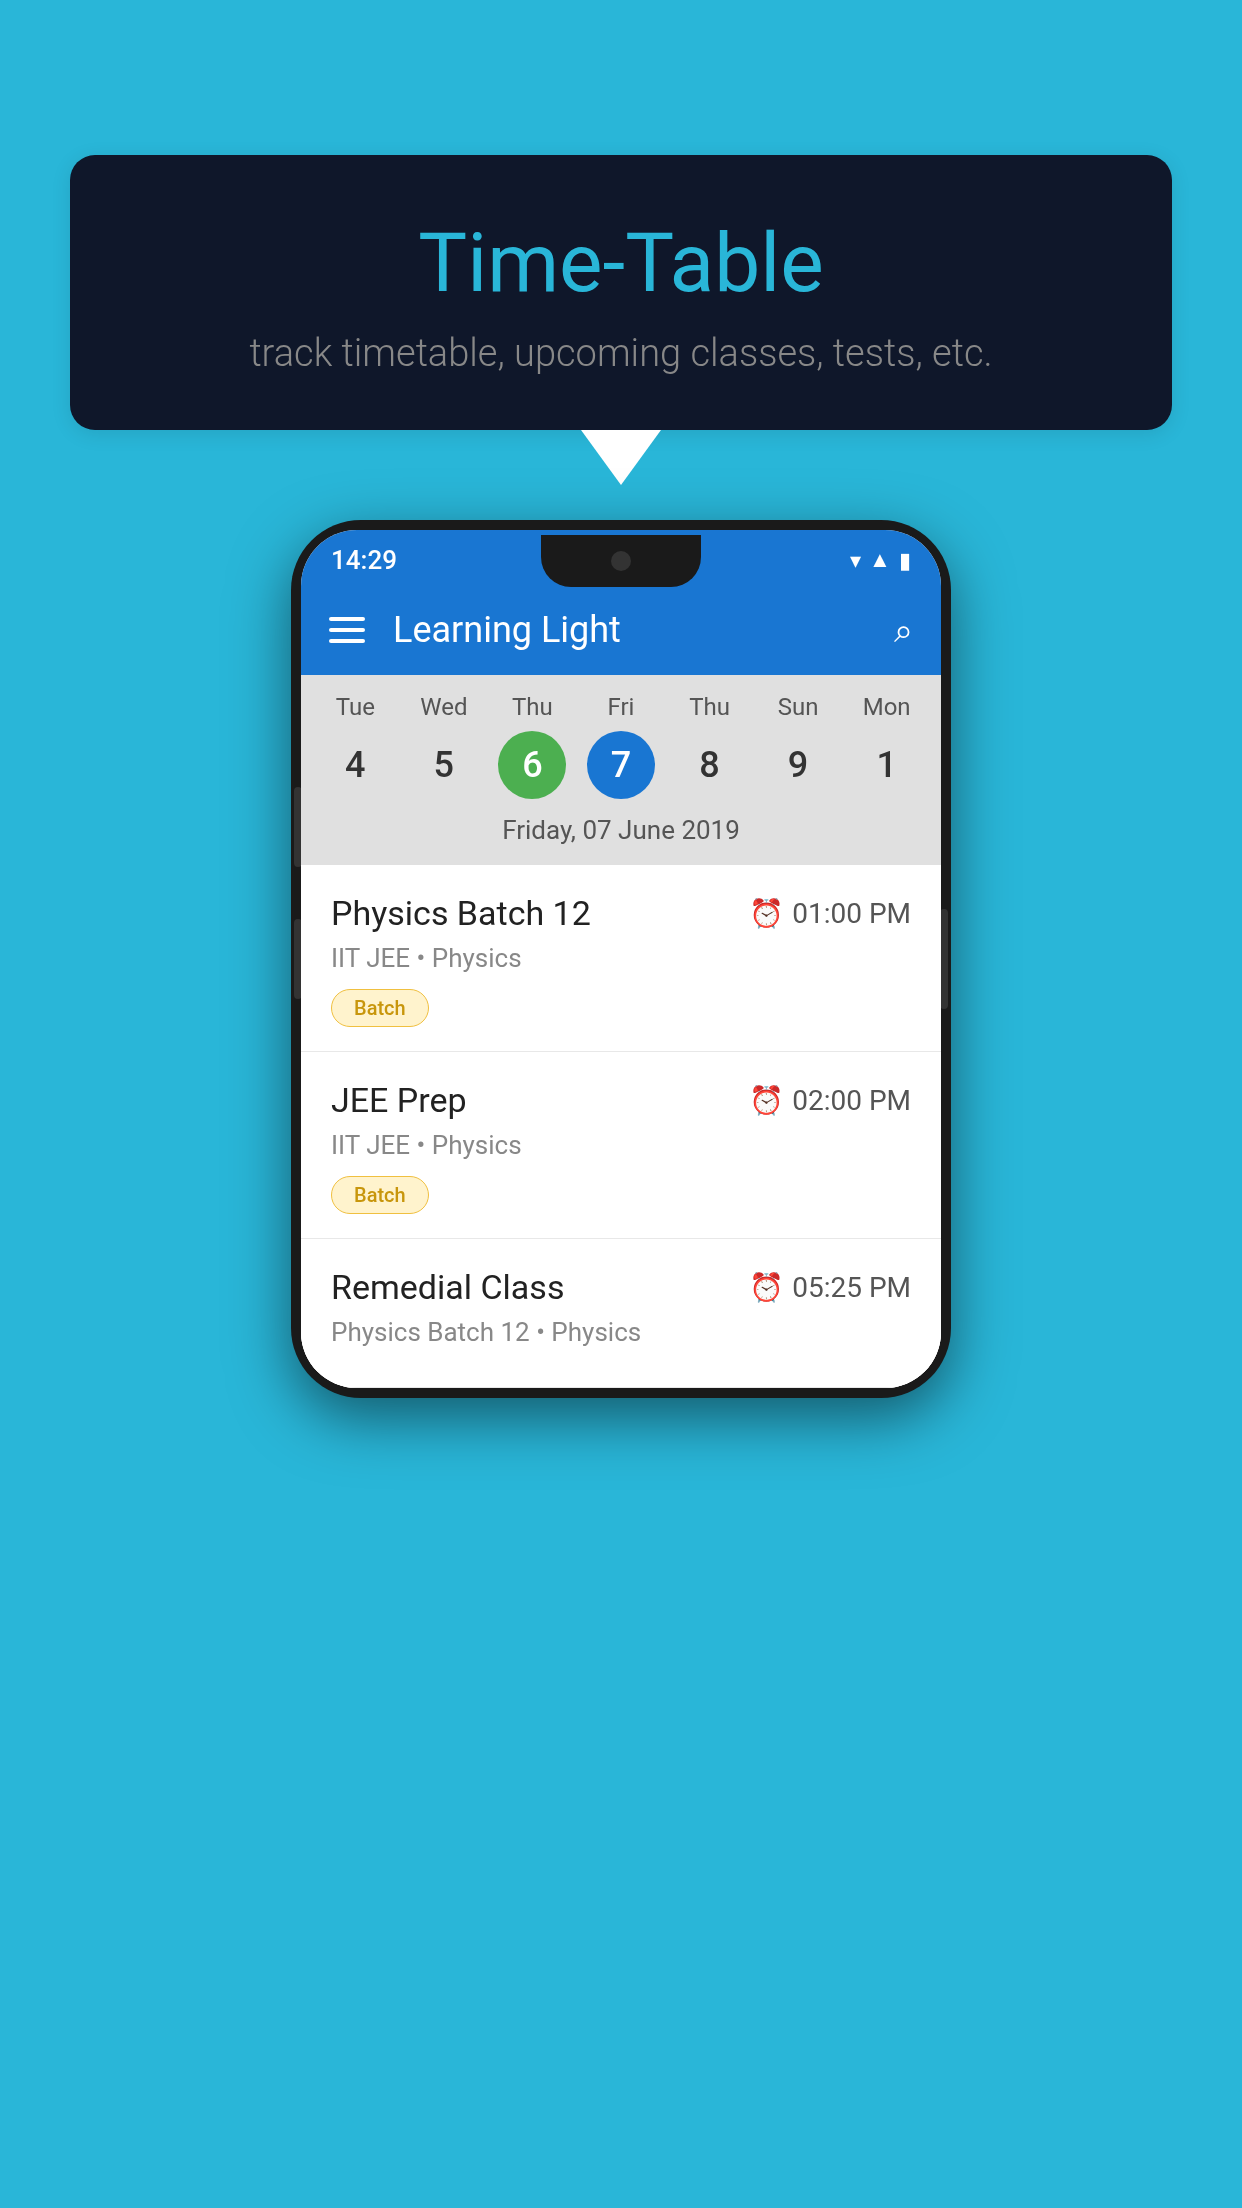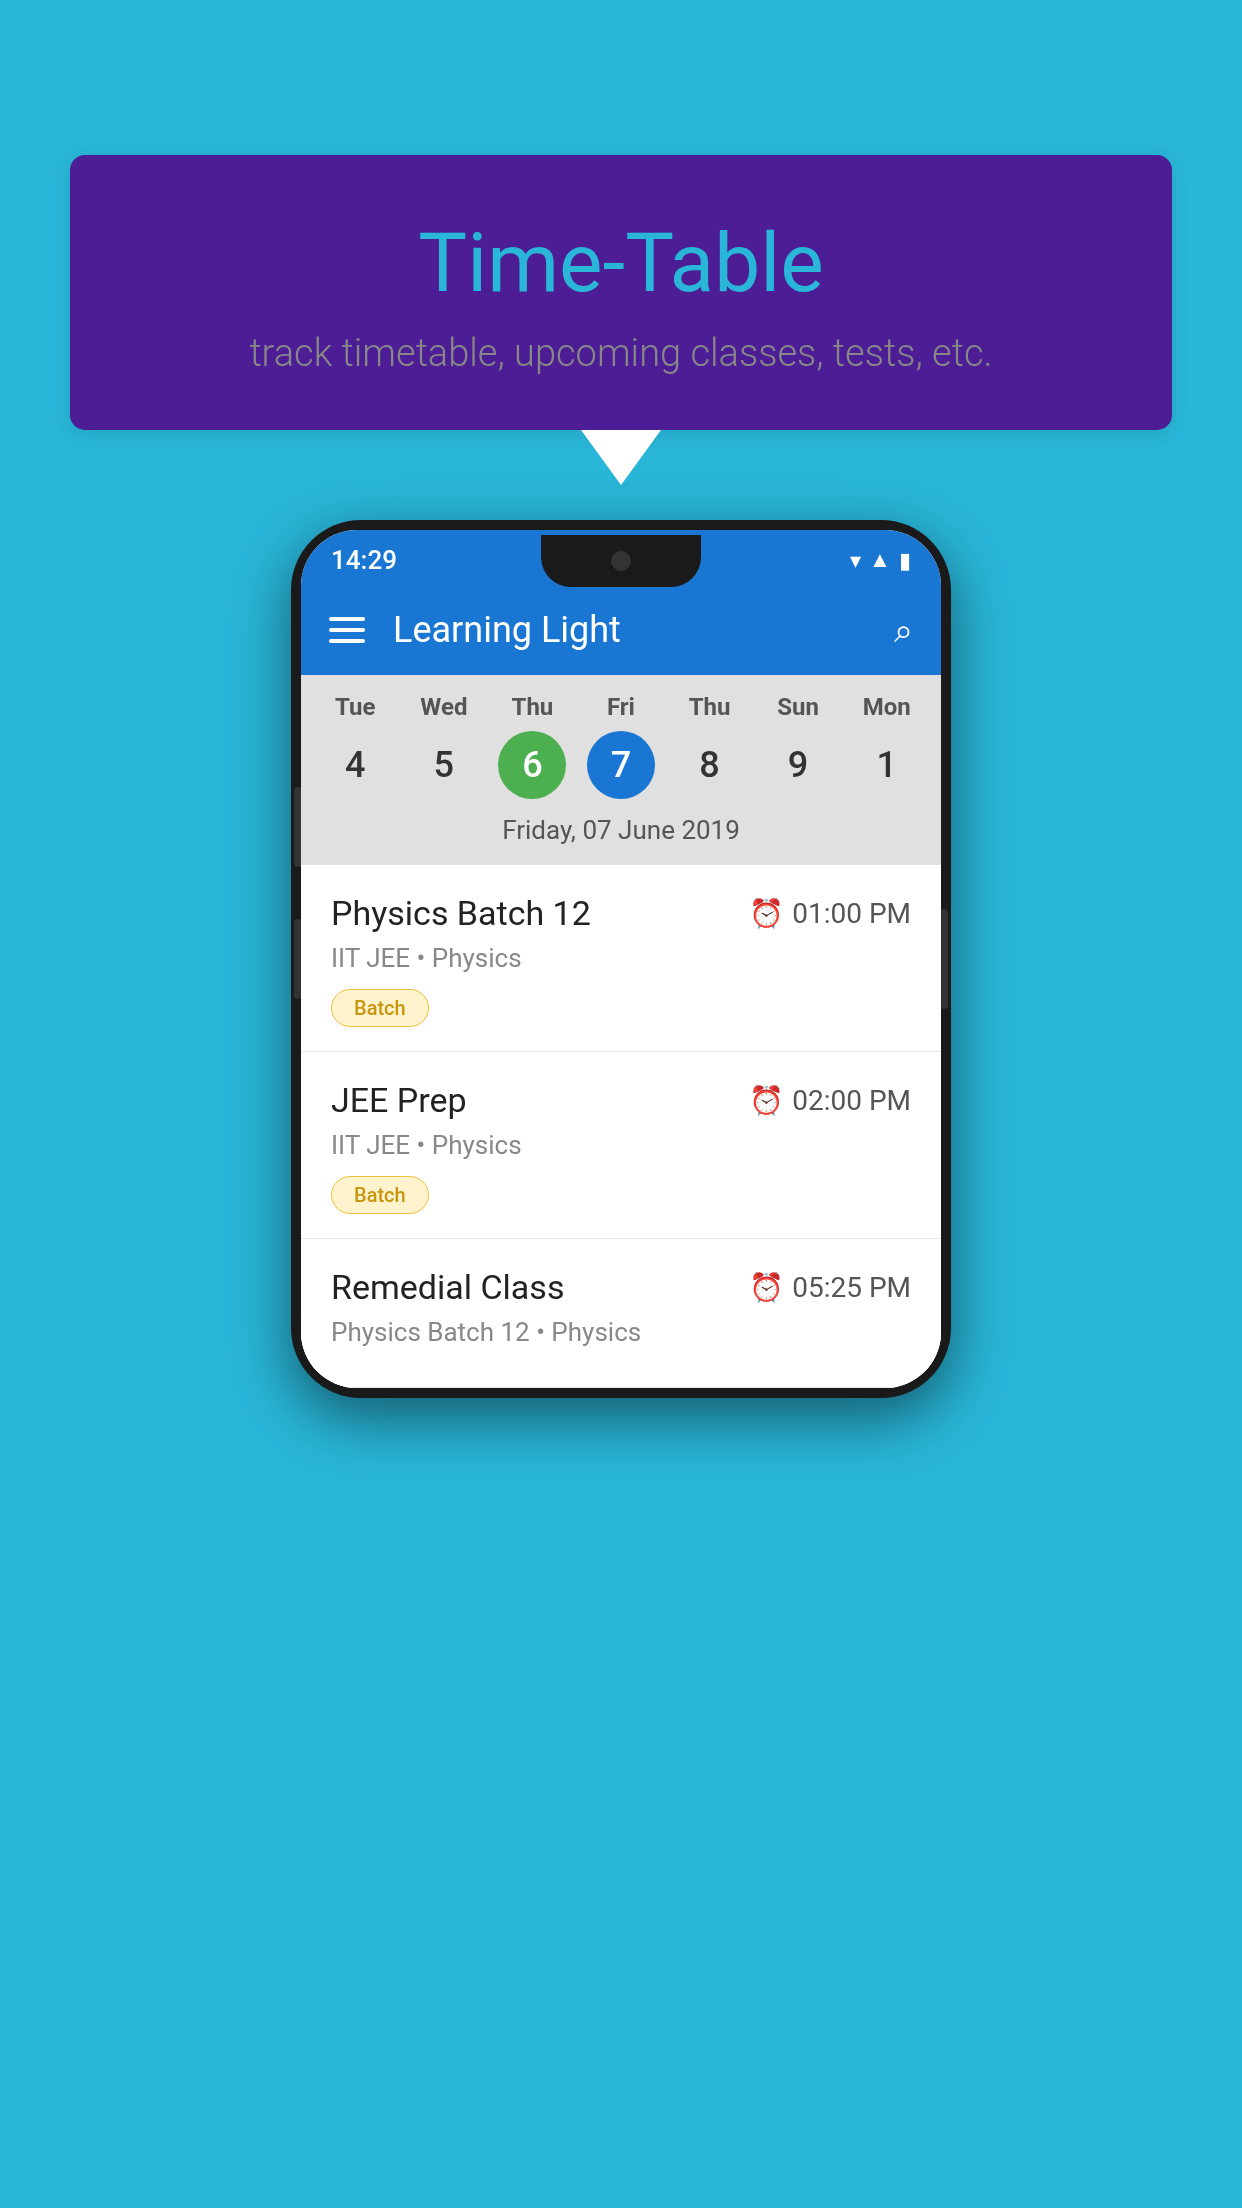--- a/index.html
+++ b/index.html
@@ -19,22 +19,22 @@
       position: absolute;
       top: 155px;
       left: 70px;
       right: 70px;
       display: flex;
       flex-direction: column;
       align-items: center;
     }
 
     .speech-bubble {
-      background: #4c1d95;
-      border-radius: 15px;
+      background: #0f172a;
+      border-radius: 25px;
       padding: 60px 50px 55px;
       width: 100%;
       text-align: center;
       box-shadow: 0 4px 20px rgba(0,0,0,0.1);
     }
 
     .speech-bubble-title {
       font-size: 82px;
       font-weight: 400;
       color: #29B6D8;
@@ -182,21 +182,21 @@
     .day-col {
       display: flex;
       flex-direction: column;
       align-items: center;
       width: 80px;
     }
 
     .day-name {
       font-size: 24px;
       color: #555;
-      font-weight: 700;
+      font-weight: 400;
       margin-bottom: 10px;
     }
 
     .day-number {
       font-size: 36px;
       color: #333;
       font-weight: 500;
       width: 68px;
       height: 68px;
       display: flex;

